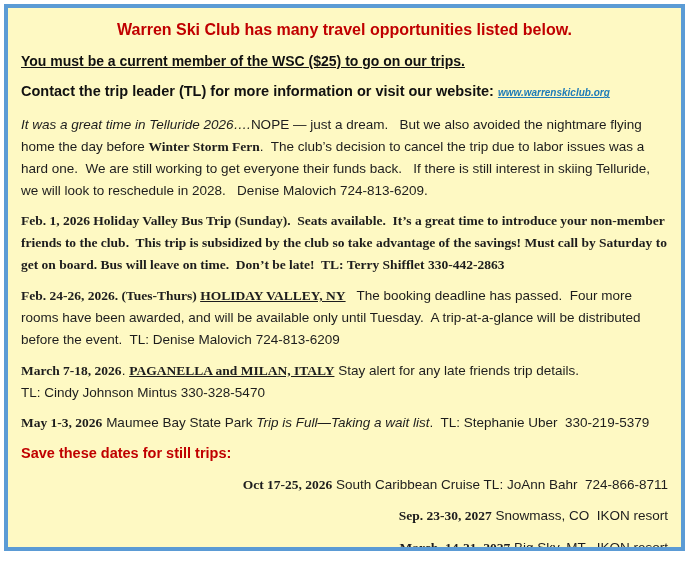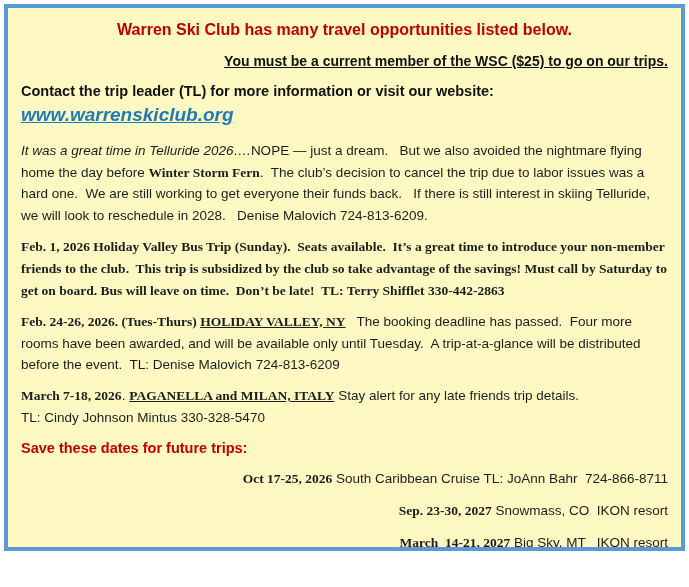--- a/index.html
+++ b/index.html
@@ -27,39 +27,39 @@
     color: #c00000;
     font-weight: 700;
     font-size: 16px;
     text-align: center;
     margin: 3px 0 11px 0;
     line-height: 1.35;
   }
   .membership {
     font-weight: 700;
     font-size: 14px;
-    text-align: right;
+    text-align: left;
     text-decoration: underline;
     margin: 0 0 12px 0;
     line-height: 1.35;
     color: #111111;
   }
   .contact {
     font-weight: 700;
     font-size: 14.5px;
     margin: 0 0 12px 0;
     line-height: 1.35;
     color: #111111;
     white-space: pre-wrap;
   }
   .link {
     color: #1e7bb8;
     font-style: italic;
     font-weight: 700;
-    font-size: 19px;
+    font-size: 10px;
     text-decoration: underline;
     cursor: pointer;
   }
   .para {
     font-size: 13.5px;
     line-height: 1.62;
     margin: 0 0 9px 0;
     white-space: pre-wrap;
   }
   .b { font-weight: 700; font-family: Liberation Serif, serif; }
@@ -93,22 +93,23 @@
   <p class="contact"><span>Contact the trip leader (TL) for more information or visit our website: </span><a class="link" href="#">www.warrenskiclub.org</a></p>
 
   <p class="para"><span class="i">It was a great time in Telluride 2026….</span><span>NOPE — just a dream.   But we also avoided the nightmare flying home the day before </span><span class="b">Winter Storm Fern</span><span>.  The club’s decision to cancel the trip due to labor issues was a hard one.  We are still working to get everyone their funds back.   If there is still interest in skiing Telluride, we will look to reschedule in 2028.   Denise Malovich 724-813-6209.</span></p>
 
   <p class="para b">Feb. 1, 2026 Holiday Valley Bus Trip (Sunday).  Seats available.  It’s a great time to introduce your non-member friends to the club.  This trip is subsidized by the club so take advantage of the savings! Must call by Saturday to get on board. Bus will leave on time.  Don’t be late!  TL: Terry Shifflet 330-442-2863</p>
 
   <p class="para"><span class="b">Feb. 24-26, 2026. (Tues-Thurs) </span><span class="b u">HOLIDAY VALLEY, NY</span><span>   The booking deadline has passed.  Four more rooms have been awarded, and will be available only until Tuesday.  A trip-at-a-glance will be distributed before the event.  TL: Denise Malovich 724-813-6209</span></p>
 
   <p class="para"><span class="b">March 7-18, 2026</span><span>. </span><span class="b u">PAGANELLA and MILAN, ITALY</span><span> Stay alert for any late friends trip details.</span><span class="blockline">TL: Cindy Johnson Mintus 330-328-5470</span></p>
 
+  <p class="para"><span class="b">May 1-3, 2026</span><span> Maumee Bay State Park </span><span class="i">Trip is Full—Taking a wait list</span><span>.  TL: Stephanie Uber  330-219-5379</span></p>
 
-  <div class="red-heading">Save these dates for future trips:</div>
+  <div class="red-heading">Save these dates for still trips:</div>
 
   <p class="trip-item"><span class="b">Oct 17-25, 2026</span><span> South Caribbean Cruise TL: JoAnn Bahr  724-866-8711</span></p>
 
   <p class="trip-item"><span class="b">Sep. 23-30, 2027</span><span> Snowmass, CO  IKON resort</span></p>
 
   <p class="trip-item"><span class="b">March  14-21, 2027</span><span> Big Sky, MT   IKON resort</span></p>
 
 </div>
 
 </body></html>

